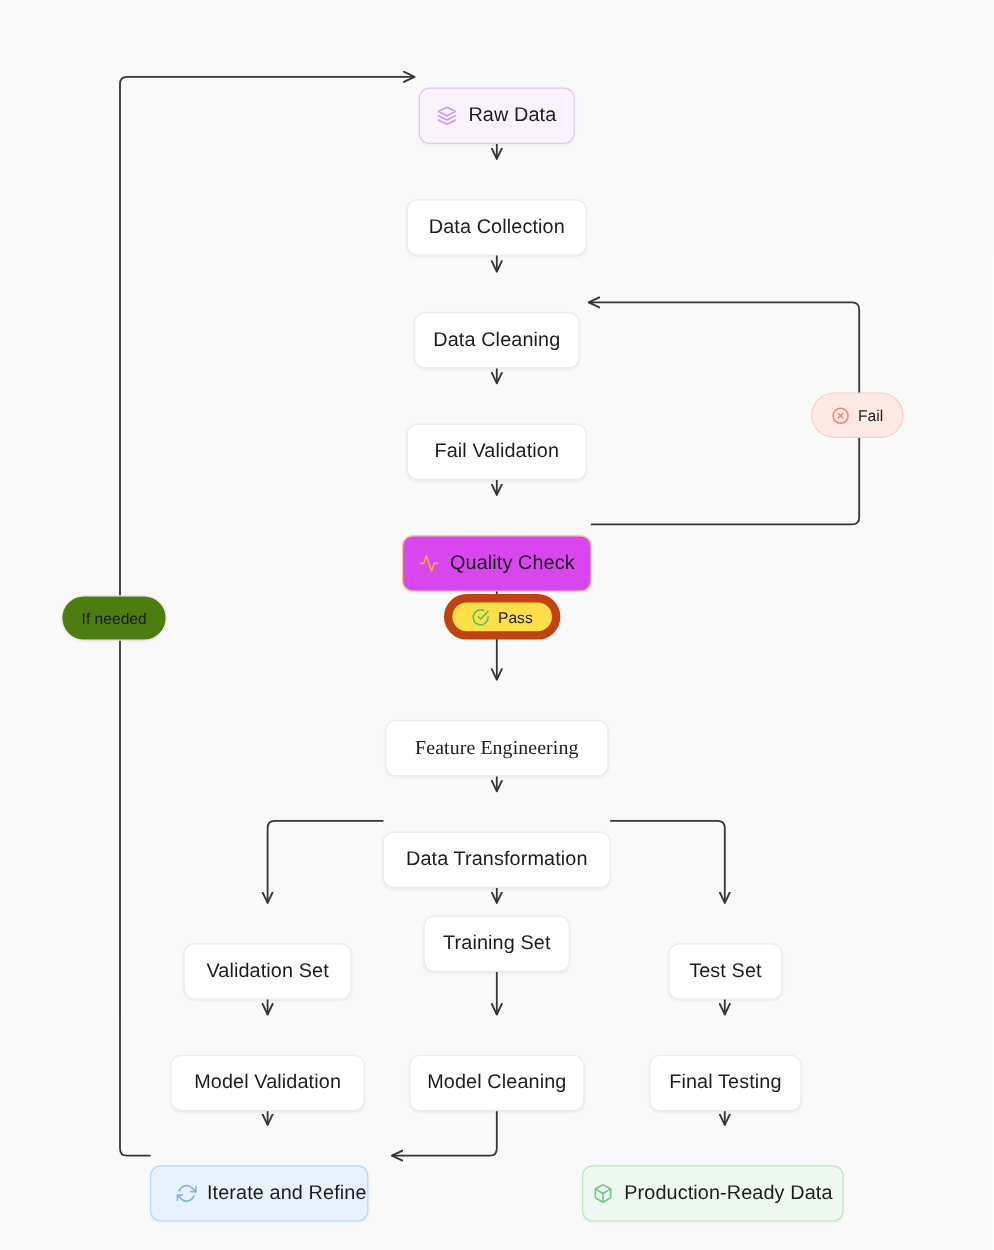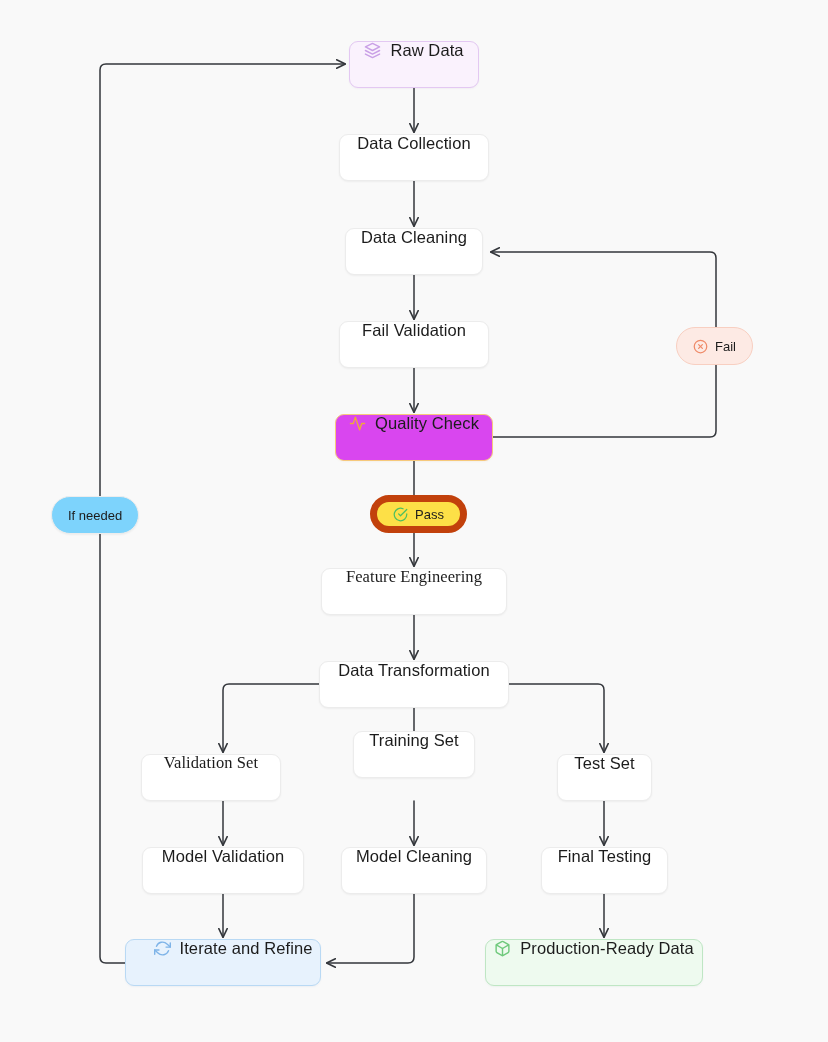--- a/index.html
+++ b/index.html
@@ -20,32 +20,33 @@
     left: 0;
     top: 0;
     width: 828px;
     height: 1042px;
     pointer-events: none;
   }
   .node {
     position: absolute;
     box-sizing: border-box;
     display: flex;
-    align-items: flex-start;
+    align-items: center;
     justify-content: center;
     gap: 9px;
     border-radius: 9px;
     background: #ffffff;
     border: 1px solid #ececec;
     color: #1c1c1c;
     font-size: 16.5px;
     letter-spacing: 0.1px;
     line-height: 1;
     box-shadow: 0 1px 2px rgba(16,18,24,0.05);
     white-space: nowrap;
+    margin-top: 32px;
   }
   .node .label { display: block; }
   .node .ico {
     display: inline-flex;
     align-items: center;
     justify-content: center;
     width: 17px;
     height: 17px;
     flex: 0 0 auto;
   }
@@ -85,21 +86,21 @@
     border-radius: 19px;
     font-size: 13px;
     line-height: 1;
     color: #1c1c1c;
     white-space: nowrap;
     padding: 0 16px;
   }
   .pill .ico { display: inline-flex; width: 15px; height: 15px; flex: 0 0 auto; }
   .pill .ico svg { display: block; width: 15px; height: 15px; }
   .pill.plain {
-    background: #7dd3fc;
+    background: #4d7c0f;
     border: 1px solid #ededed;
     box-shadow: 0 1px 2px rgba(16,18,24,0.05);
   }
   .pill.pass {
     background: #fde047;
     border: 7px solid #c2410c;
   }
   .pill.fail {
     background: #fdeae4;
     border: 1px solid #f8cfc1;
@@ -178,21 +179,21 @@
   </div>
 
   <div class="node" style="left:321px; top:568px; width:186px; height:47px;font-family:Liberation Serif, serif;">
     <span class="label">Feature Engineering</span>
   </div>
 
   <div class="node" style="left:319px; top:661px; width:190px; height:47px;">
     <span class="label">Data Transformation</span>
   </div>
 
-  <div class="node" style="left:141px; top:754px; width:140px; height:47px;font-family:Liberation Serif, serif;">
+  <div class="node" style="left:153px; top:754px; width:140px; height:47px;">
     <span class="label">Validation Set</span>
   </div>
 
   <div class="node" style="left:353px; top:731px; width:122px; height:47px;">
     <span class="label">Training Set</span>
   </div>
 
   <div class="node" style="left:557px; top:754px; width:95px; height:47px;">
     <span class="label">Test Set</span>
   </div>
@@ -202,21 +203,21 @@
   </div>
 
   <div class="node" style="left:341px; top:847px; width:146px; height:47px;">
     <span class="label">Model Cleaning</span>
   </div>
 
   <div class="node" style="left:541px; top:847px; width:127px; height:47px;">
     <span class="label">Final Testing</span>
   </div>
 
-  <div class="node blue" style="left:125px; top:939px; width:196px; height:47px;padding-left:20px;">
+  <div class="node blue" style="left:125px; top:939px; width:182px; height:47px;padding-left:20px;">
     <span class="ico">
       <svg viewBox="0 0 24 24" fill="none" stroke="#7fb4e8" stroke-width="2" stroke-linecap="round" stroke-linejoin="round">
         <polyline points="23 4 23 10 17 10"></polyline>
         <polyline points="1 20 1 14 7 14"></polyline>
         <path d="M3.51 9a9 9 0 0 1 14.85-3.36L23 10M1 14l4.64 4.36A9 9 0 0 0 20.49 15"></path>
       </svg>
     </span>
     <span class="label">Iterate and Refine</span>
   </div>
 

